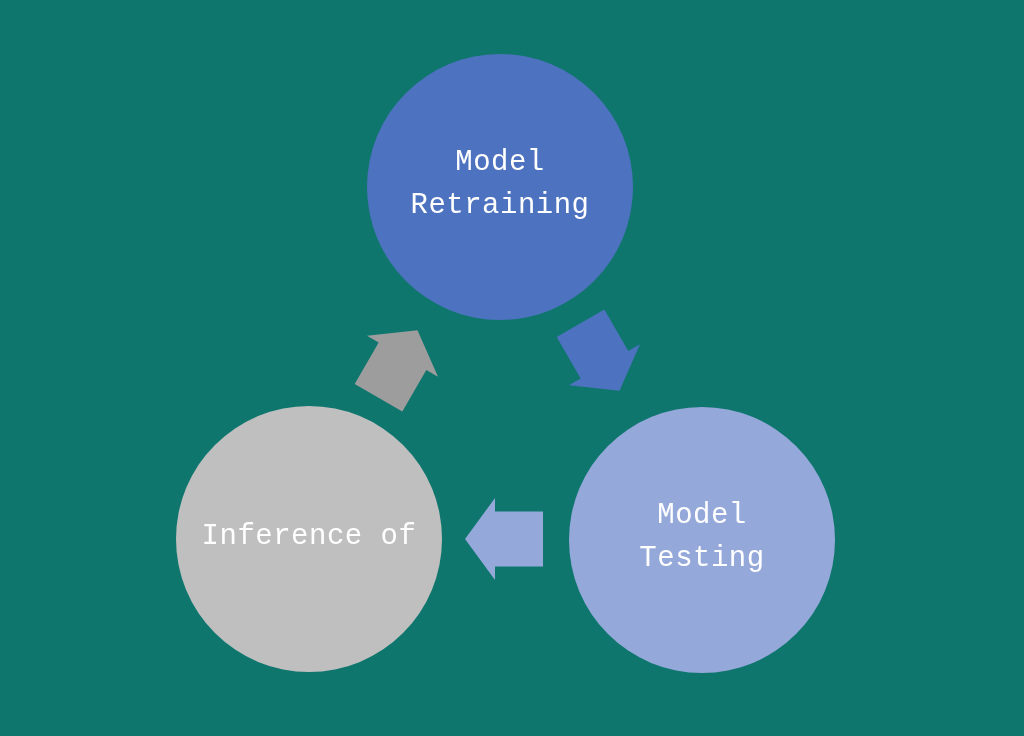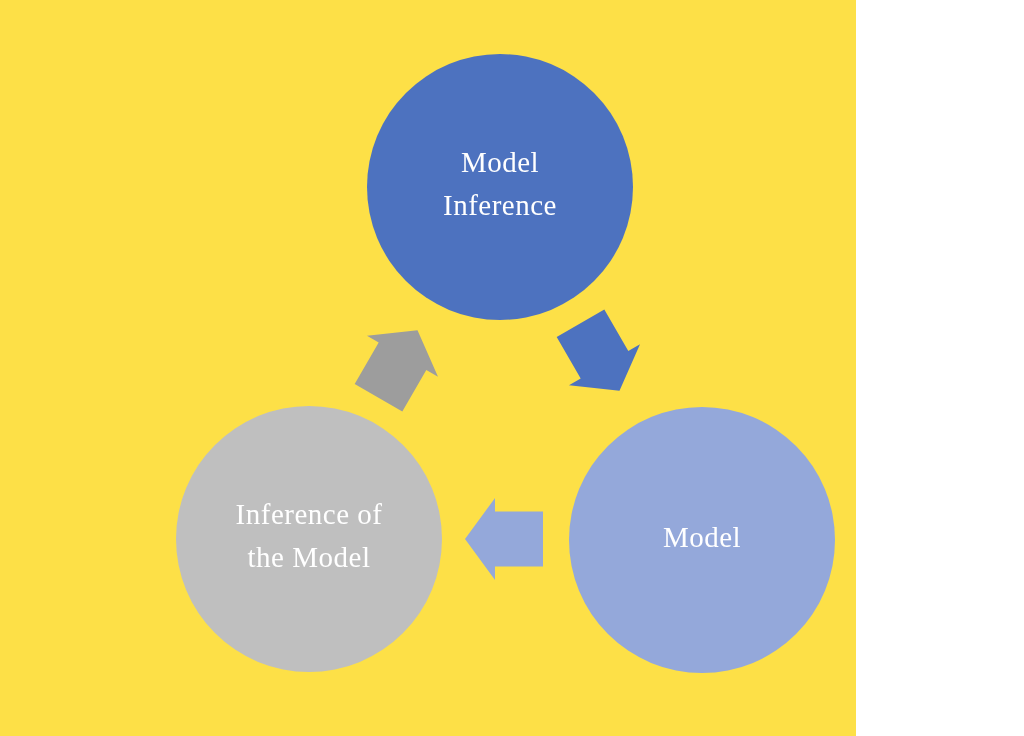--- a/index.html
+++ b/index.html
@@ -2,25 +2,25 @@
 <html><head>
 <meta charset="utf-8">
 <style>
   html, body {
     margin: 0;
     padding: 0;
     background: #ffffff;
   }
   .canvas {
     position: relative;
-    width: 856px;
+    width: 1024px;
     height: 736px;
-    background: #fde047;
+    background: #0f766e;
     overflow: hidden;
-    font-family: Liberation Serif, serif;
+    font-family: Liberation Mono, monospace;
   }
   .arrows-layer {
     position: absolute;
     left: 0;
     top: 0;
   }
   .node {
     position: absolute;
     width: 266px;
     height: 266px;
@@ -53,30 +53,30 @@
       <polygon points="-39,-27.5 9,-27.5 9,-41 39,0 9,41 9,27.5 -39,27.5" fill="#94a8da"></polygon>
     </g>
     <g transform="translate(398,364) rotate(-60)">
       <polygon points="-39,-27.5 9,-27.5 9,-41 39,0 9,41 9,27.5 -39,27.5" fill="#9d9d9d"></polygon>
     </g>
   </svg>
 
   <div class="node node-top" style="background-color: rgb(77, 114, 191);">
     <div class="label">
       <div>Model</div>
-      <div>Inference</div>
+      <div>Retraining</div>
     </div>
   </div>
 
   <div class="node node-right" style="background-color: rgb(148, 168, 218);">
     <div class="label">
       <div>Model</div>
+      <div>Testing</div>
     </div>
   </div>
 
   <div class="node node-left" style="background-color: rgb(191, 191, 191);">
     <div class="label">
       <div>Inference of</div>
-      <div>the Model</div>
     </div>
   </div>
 
 </div>
 
 </body></html>

